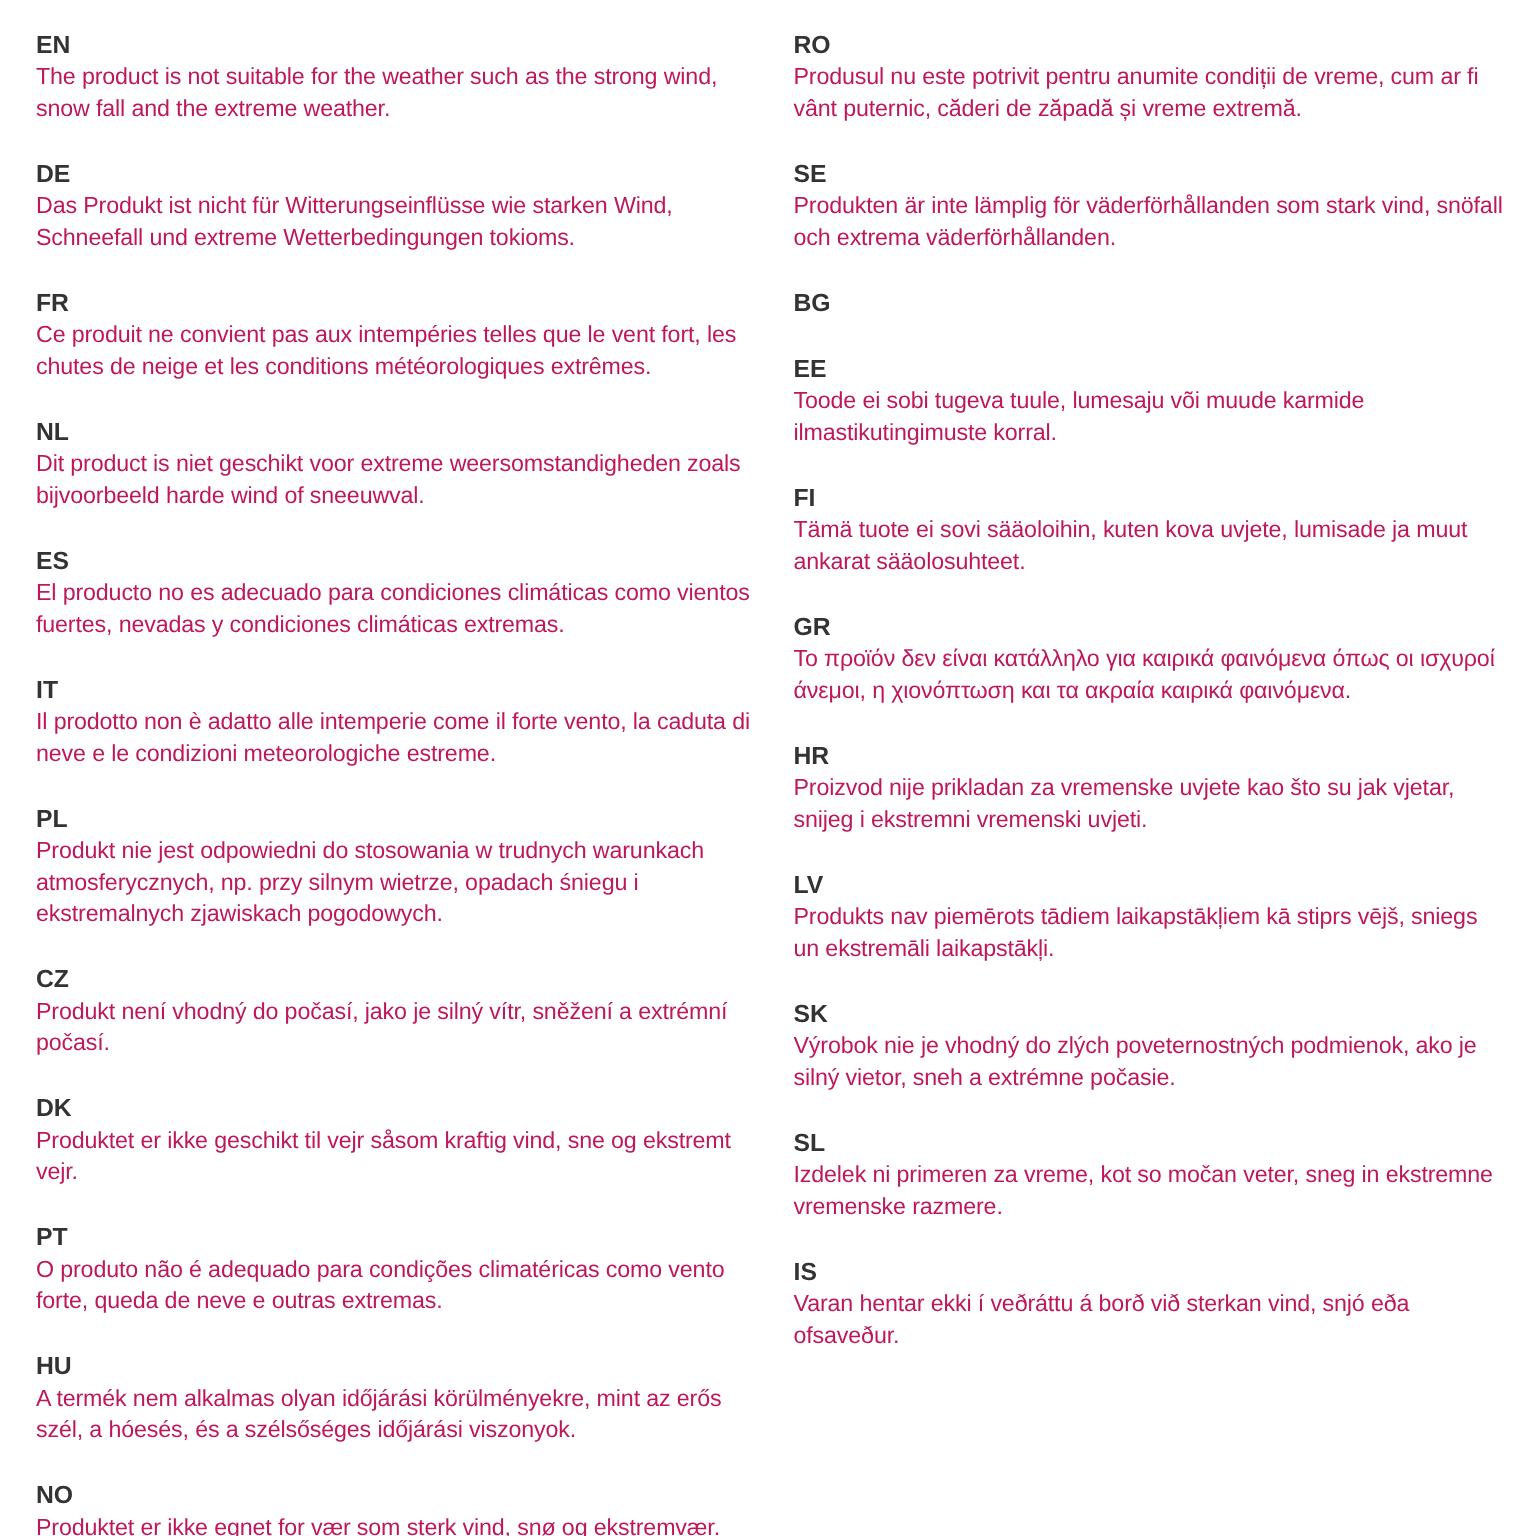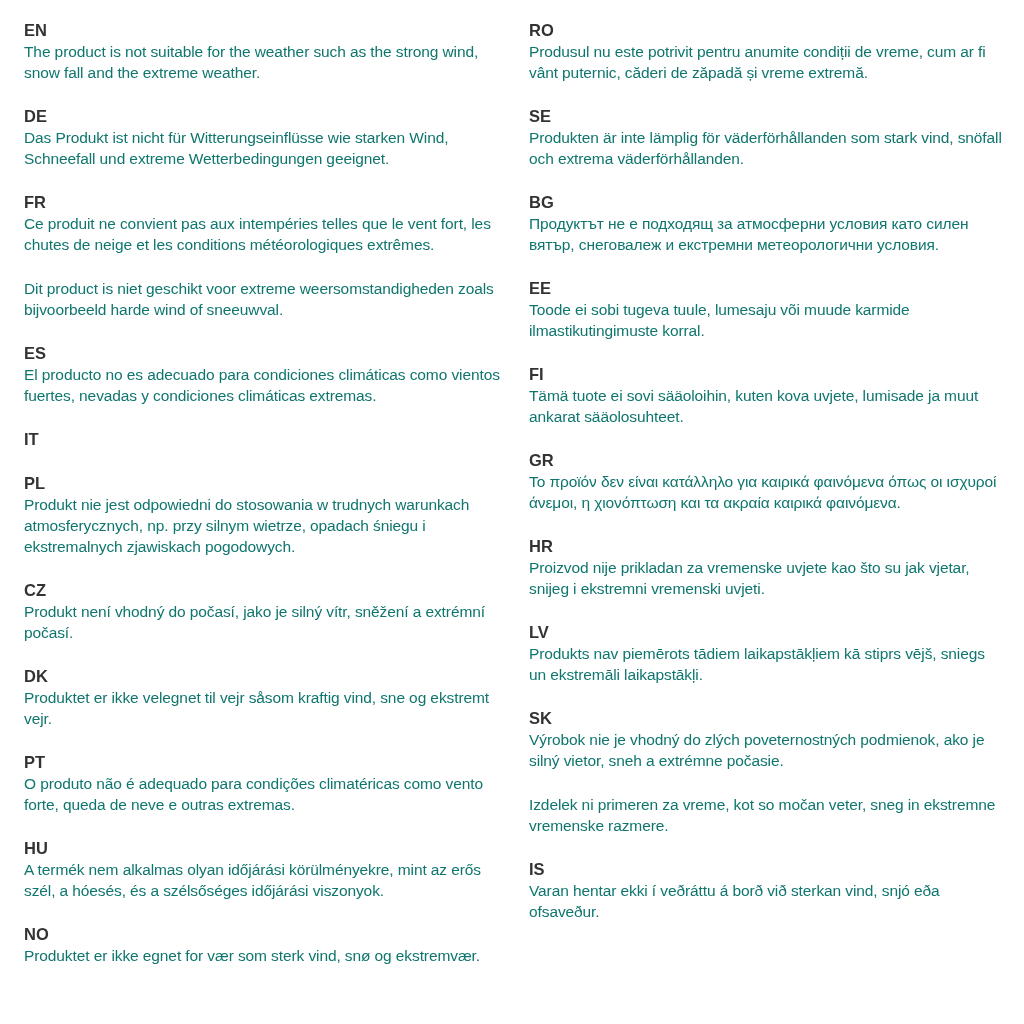--- a/index.html
+++ b/index.html
@@ -35,69 +35,71 @@
     font-size: 16.5px;
     line-height: 21px;
     font-weight: 700;
     color: #333333;
   }
   .lang-text {
     margin: 0;
     font-size: 15.5px;
     line-height: 21px;
     letter-spacing: -0.1px;
-    color: #0f766e;
+    color: #be185d;
   }
 </style>
 </head>
 <body>
 
 <div class="page">
   <div class="col">
   <div class="lang-section">
     <h3 class="lang-code">EN</h3>
     <p class="lang-text">The product is not suitable for the weather such as the strong wind, snow fall and the extreme weather.</p>
   </div>
 
   <div class="lang-section">
     <h3 class="lang-code">DE</h3>
-    <p class="lang-text">Das Produkt ist nicht für Witterungseinflüsse wie starken Wind, Schneefall und extreme Wetterbedingungen geeignet.</p>
+    <p class="lang-text">Das Produkt ist nicht für Witterungseinflüsse wie starken Wind, Schneefall und extreme Wetterbedingungen tokioms.</p>
   </div>
 
   <div class="lang-section">
     <h3 class="lang-code">FR</h3>
     <p class="lang-text">Ce produit ne convient pas aux intempéries telles que le vent fort, les chutes de neige et les conditions météorologiques extrêmes.</p>
   </div>
 
   <div class="lang-section">
+    <h3 class="lang-code">NL</h3>
     <p class="lang-text">Dit product is niet geschikt voor extreme weersomstandigheden zoals bijvoorbeeld harde wind of sneeuwval.</p>
   </div>
 
   <div class="lang-section">
     <h3 class="lang-code">ES</h3>
     <p class="lang-text">El producto no es adecuado para condiciones climáticas como vientos fuertes, nevadas y condiciones climáticas extremas.</p>
   </div>
 
   <div class="lang-section">
     <h3 class="lang-code">IT</h3>
+    <p class="lang-text">Il prodotto non è adatto alle intemperie come il forte vento, la caduta di neve e le condizioni meteorologiche estreme.</p>
   </div>
 
   <div class="lang-section">
     <h3 class="lang-code">PL</h3>
     <p class="lang-text">Produkt nie jest odpowiedni do stosowania w trudnych warunkach atmosferycznych, np. przy silnym wietrze, opadach śniegu i ekstremalnych zjawiskach pogodowych.</p>
   </div>
 
   <div class="lang-section">
     <h3 class="lang-code">CZ</h3>
     <p class="lang-text">Produkt není vhodný do počasí, jako je silný vítr, sněžení a extrémní počasí.</p>
   </div>
 
   <div class="lang-section">
     <h3 class="lang-code">DK</h3>
-    <p class="lang-text">Produktet er ikke velegnet til vejr såsom kraftig vind, sne og ekstremt vejr.</p>
+    <p class="lang-text">Produktet er ikke geschikt til vejr såsom kraftig vind, sne og ekstremt vejr.</p>
   </div>
 
   <div class="lang-section">
     <h3 class="lang-code">PT</h3>
     <p class="lang-text">O produto não é adequado para condições climatéricas como vento forte, queda de neve e outras extremas.</p>
   </div>
 
   <div class="lang-section">
     <h3 class="lang-code">HU</h3>
     <p class="lang-text">A termék nem alkalmas olyan időjárási körülményekre, mint az erős szél, a hóesés, és a szélsőséges időjárási viszonyok.</p>
@@ -114,21 +116,20 @@
     <p class="lang-text">Produsul nu este potrivit pentru anumite condiții de vreme, cum ar fi vânt puternic, căderi de zăpadă și vreme extremă.</p>
   </div>
 
   <div class="lang-section">
     <h3 class="lang-code">SE</h3>
     <p class="lang-text">Produkten är inte lämplig för väderförhållanden som stark vind, snöfall och extrema väderförhållanden.</p>
   </div>
 
   <div class="lang-section">
     <h3 class="lang-code">BG</h3>
-    <p class="lang-text">Продуктът не е подходящ за атмосферни условия като силен вятър, снеговалеж и екстремни метеорологични условия.</p>
   </div>
 
   <div class="lang-section">
     <h3 class="lang-code">EE</h3>
     <p class="lang-text">Toode ei sobi tugeva tuule, lumesaju või muude karmide ilmastikutingimuste korral.</p>
   </div>
 
   <div class="lang-section">
     <h3 class="lang-code">FI</h3>
     <p class="lang-text">Tämä tuote ei sovi sääoloihin, kuten kova uvjete, lumisade ja muut ankarat sääolosuhteet.</p>
@@ -151,20 +152,21 @@
 
   <div class="lang-section">
   </div>
 
   <div class="lang-section">
     <h3 class="lang-code">SK</h3>
     <p class="lang-text">Výrobok nie je vhodný do zlých poveternostných podmienok, ako je silný vietor, sneh a extrémne počasie.</p>
   </div>
 
   <div class="lang-section">
+    <h3 class="lang-code">SL</h3>
     <p class="lang-text">Izdelek ni primeren za vreme, kot so močan veter, sneg in ekstremne vremenske razmere.</p>
   </div>
 
   <div class="lang-section">
     <h3 class="lang-code">IS</h3>
     <p class="lang-text">Varan hentar ekki í veðráttu á borð við sterkan vind, snjó eða ofsaveður.</p>
   </div>
 </div>
 </div>
 

